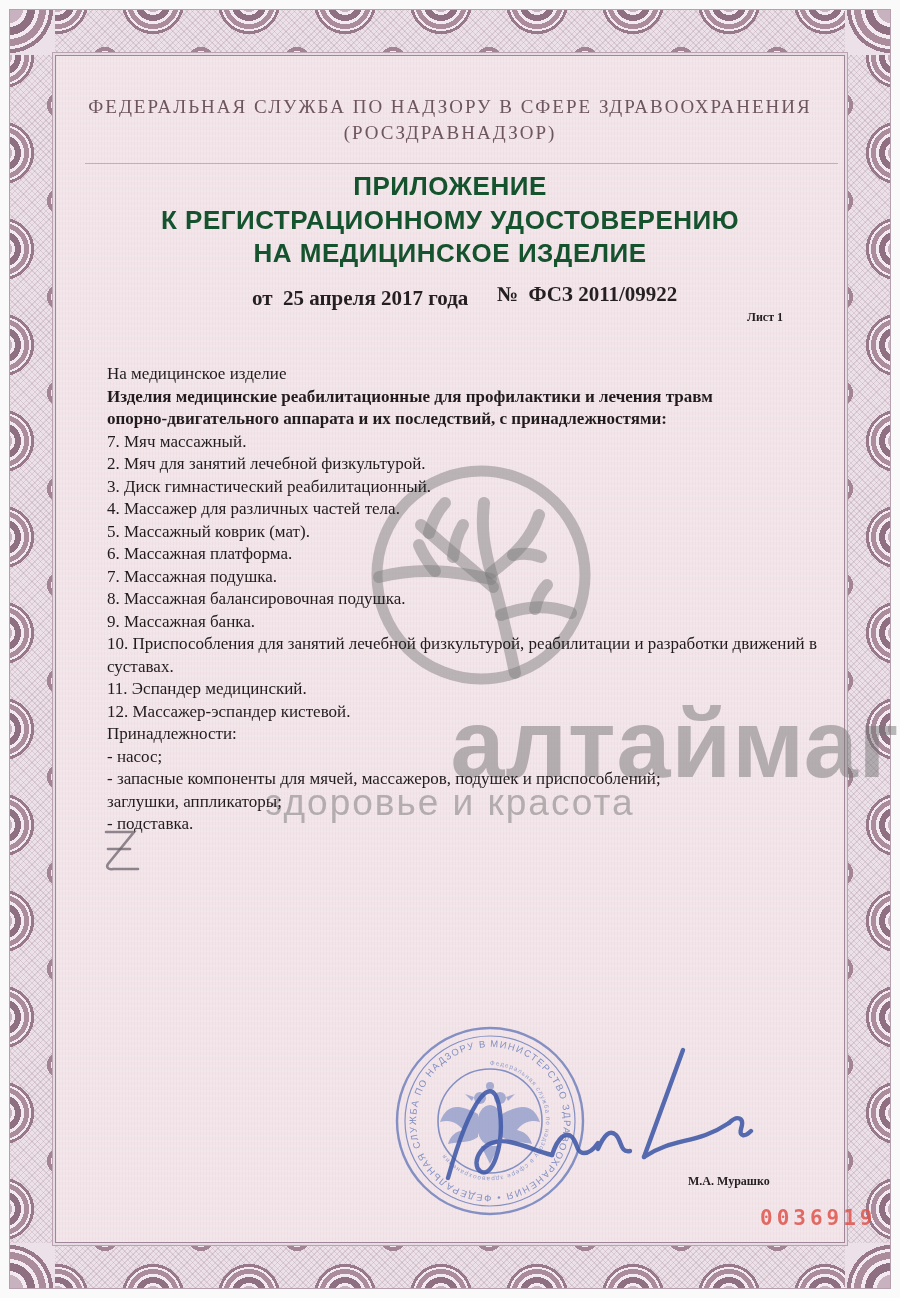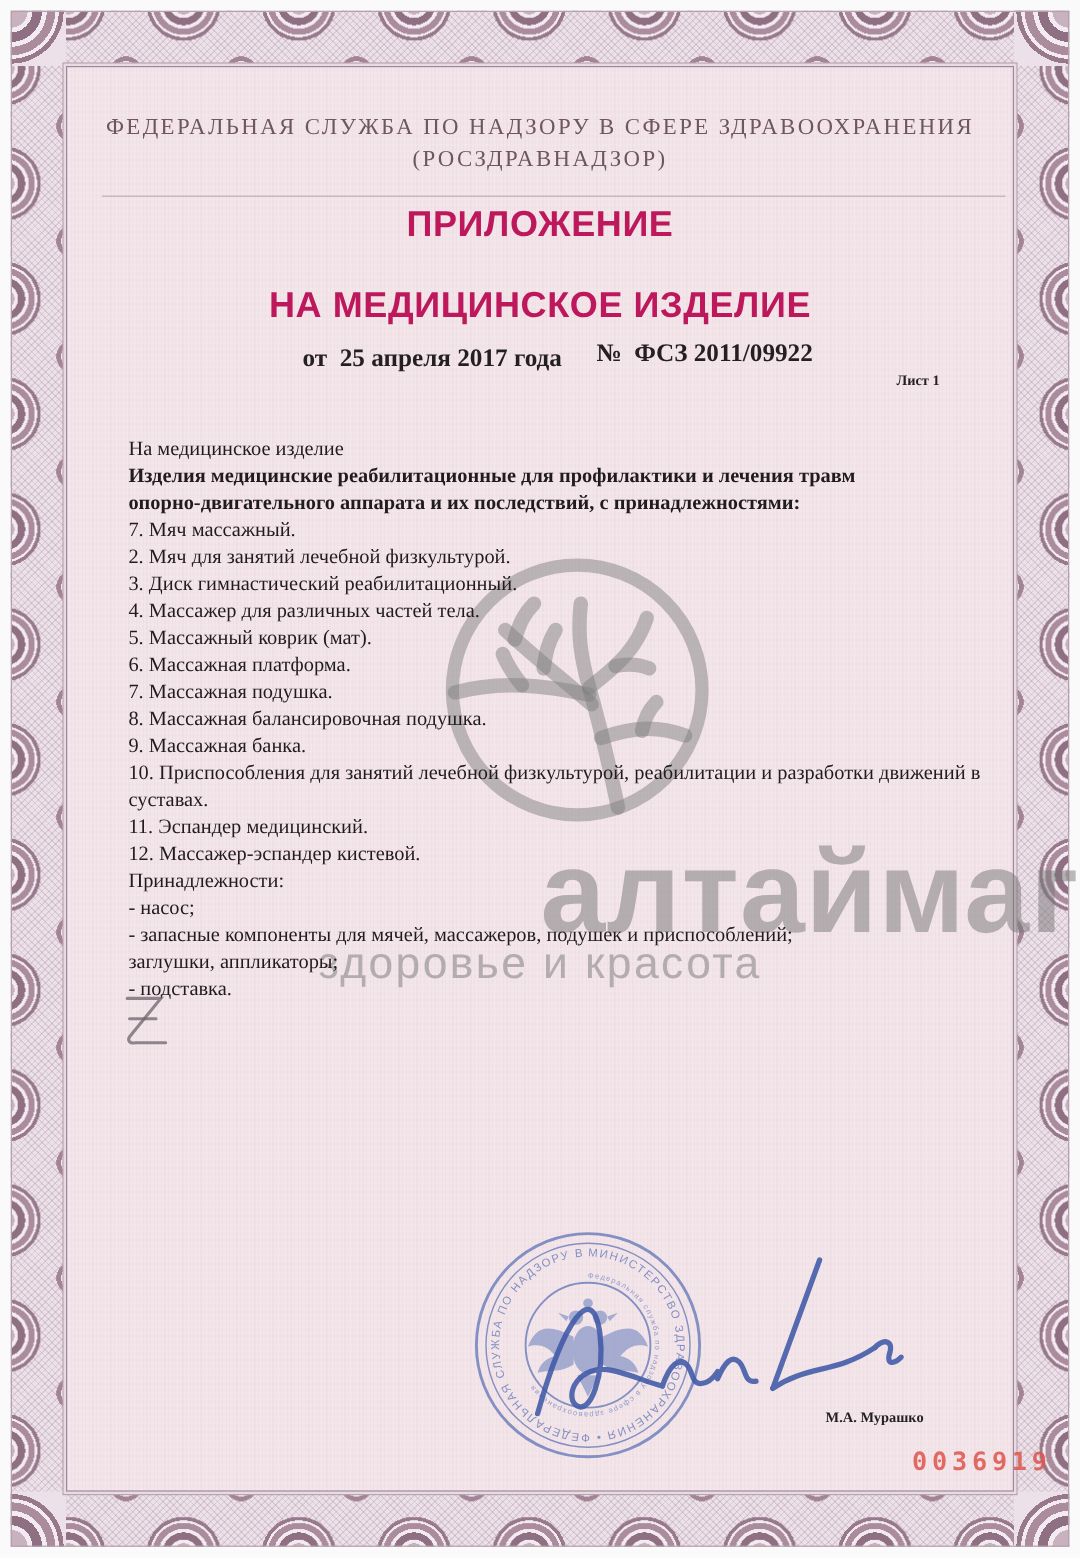--- a/index.html
+++ b/index.html
@@ -67,21 +67,21 @@
     background-image:
       repeating-linear-gradient(0deg, rgba(255,255,255,.10) 0 2px, rgba(0,0,0,0) 2px 5px),
       repeating-linear-gradient(90deg, rgba(173,131,152,.05) 0 1px, rgba(0,0,0,0) 1px 3px);
   }
   
   .abs { position:absolute; }
   .center { left:0; right:0; text-align:center; }
   .pre { white-space:pre; }
   .agency { font-size:19px; letter-spacing:2px; color:#6d565f; }
   .divider { position:absolute; top:163px; left:85px; width:753px; height:1px; background:#b4a2aa; opacity:.8; }
-  .doc-title { font-family:"Liberation Sans", sans-serif; font-weight:bold; font-size:30px; letter-spacing:.5px; color:#be185d; }
+  .doc-title { font-family:"Liberation Sans", sans-serif; font-weight:bold; font-size:26px; letter-spacing:.5px; color:#14532d; }
   .meta { font-weight:bold; font-size:21px; color:#241f20; }
   .sheetnum { font-weight:bold; font-size:12px; color:#241f20; }
   .bodytext { font-size:17px; line-height:22.5px; color:#201b1c; }
   .bodytext .bold { font-weight:bold; width:660px; }
   .footer-title { font-weight:bold; font-size:19px; color:#241f20; line-height:28px; }
   .signer-name { font-weight:bold; font-size:12px; color:#241f20; }
   .serial { font-family:"DejaVu Sans Mono", monospace; font-weight:bold; font-size:21px; letter-spacing:4px; color:#e0544c; opacity:.85; }
   
   .wm-brand {
     position:absolute; top:688px; left:0; right:0; text-align:right;
@@ -126,20 +126,21 @@
     </g>
   </svg>
   <div class="wm-brand">алтаймаг</div>
   <div class="wm-tagline">здоровье и красота</div>
 
   <div class="abs center agency" style="top:96px;">ФЕДЕРАЛЬНАЯ СЛУЖБА ПО НАДЗОРУ В СФЕРЕ ЗДРАВООХРАНЕНИЯ</div>
   <div class="abs center agency" style="top:122px;">(РОСЗДРАВНАДЗОР)</div>
   <div class="divider"></div>
 
   <div class="abs center doc-title" style="top:171px;">ПРИЛОЖЕНИЕ</div>
+  <div class="abs center doc-title" style="top:205px;">К РЕГИСТРАЦИОННОМУ УДОСТОВЕРЕНИЮ</div>
   <div class="abs center doc-title" style="top:238px;">НА МЕДИЦИНСКОЕ ИЗДЕЛИЕ</div>
 
   <div class="abs meta pre" style="top:286px; left:222px;margin-left:30px;">от  25 апреля 2017 года</div>
   <div class="abs meta pre" style="top:282px; left:497px;">№  ФСЗ 2011/09922</div>
   <div class="abs sheetnum pre" style="top:310px; left:747px;">Лист 1</div>
 
   <div class="abs bodytext" style="top:363px; left:107px; width:710px;">
     <div>На медицинское изделие</div>
     <div class="bold">Изделия медицинские реабилитационные для профилактики и лечения травм опорно-двигательного аппарата и их последствий, с принадлежностями:</div>
     <div>7. Мяч массажный.</div>

